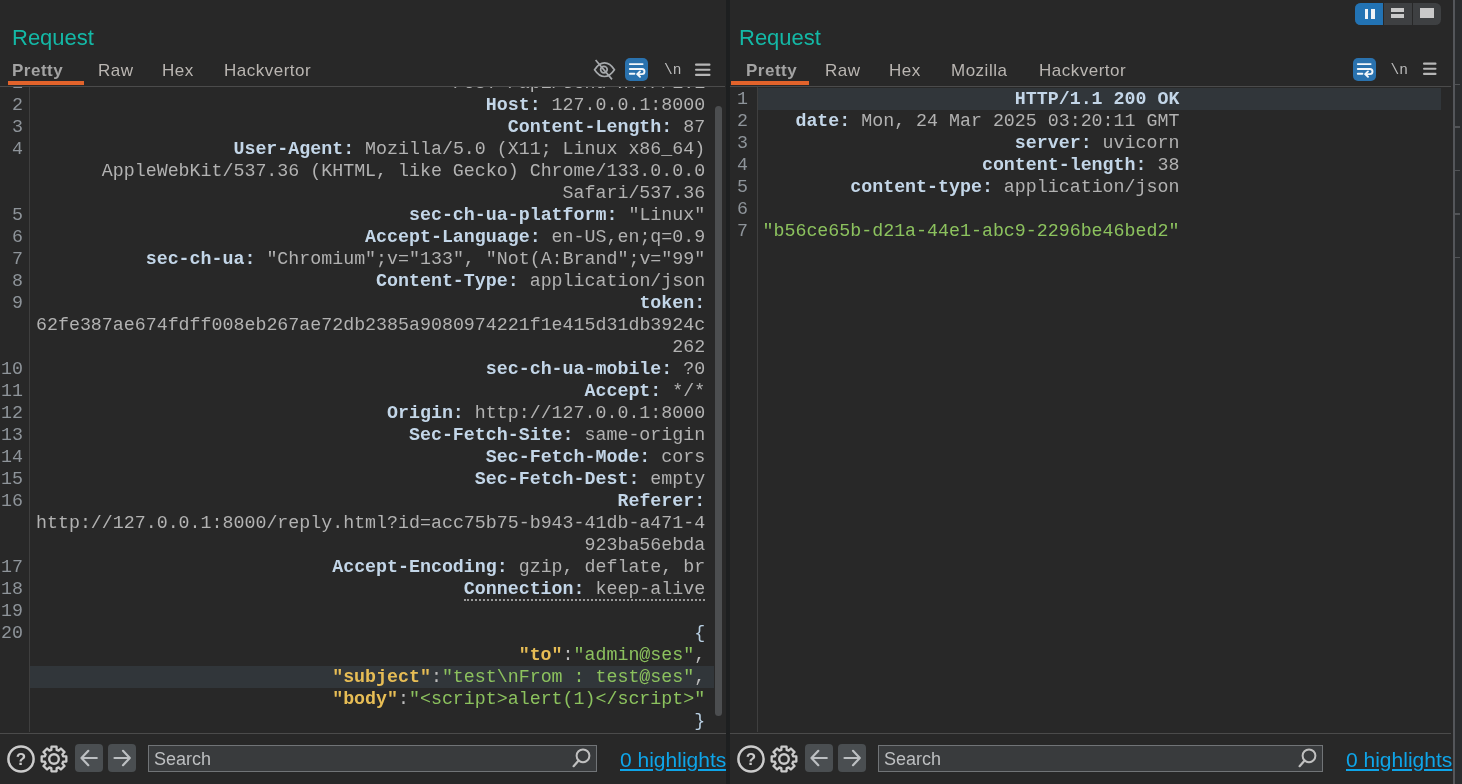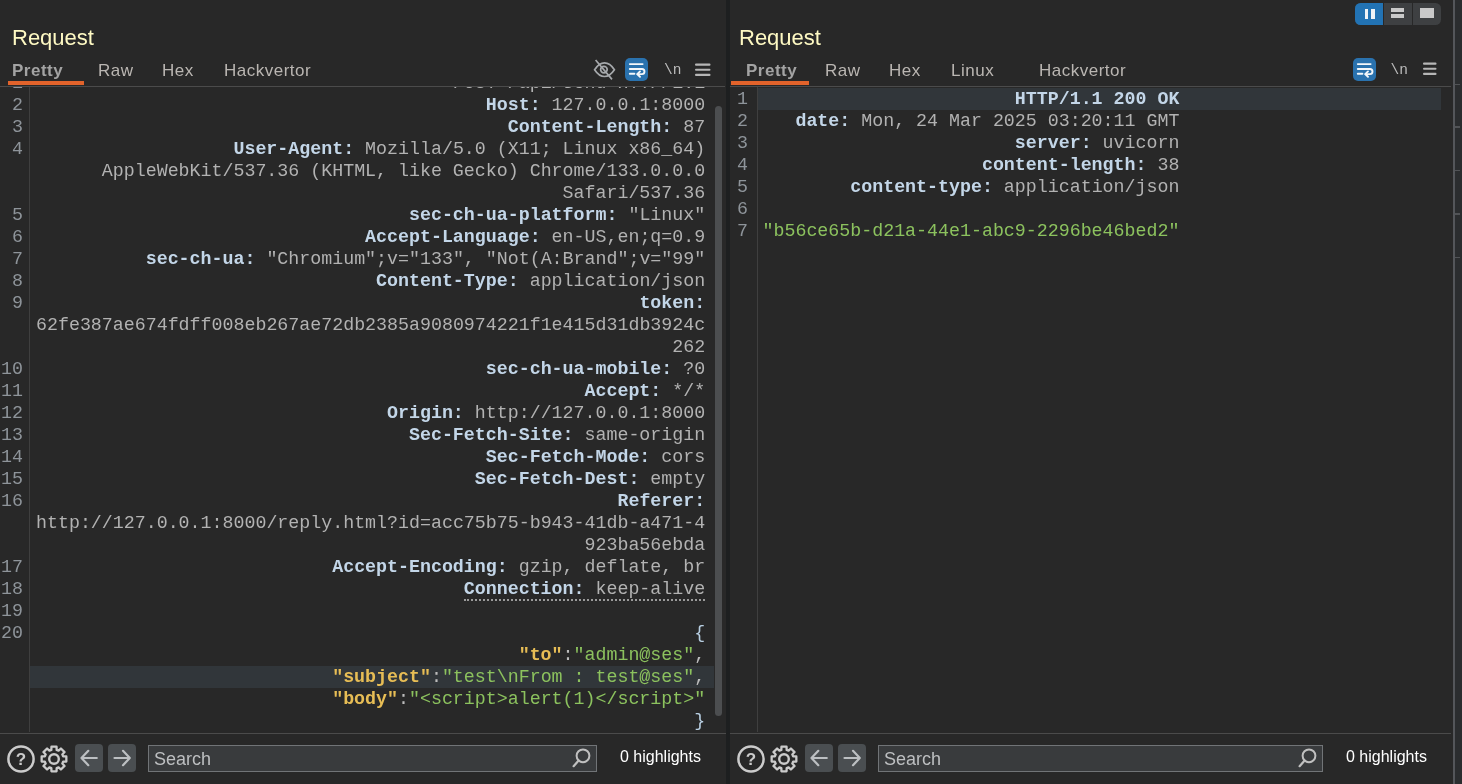--- a/index.html
+++ b/index.html
@@ -1,33 +1,33 @@
 <!DOCTYPE html>
 <html><head><meta charset="utf-8"><style>
 *{margin:0;padding:0;box-sizing:border-box;}
 html,body{width:1462px;height:784px;background:#282828;overflow:hidden;position:relative;
   font-family:"Liberation Sans",sans-serif;}
 .abs{position:absolute;}
-.title{font-size:22px;color:#fef9c3;line-height:22px;}
+.title{font-size:22px;color:#14b8a6;line-height:22px;}
 .tab{font-size:17px;color:#bab6b2;letter-spacing:0.5px;line-height:17px;}
 .tab.on{color:#a3a3a3;font-weight:bold;}
 .mono{font-family:"Liberation Mono",monospace;font-size:18.3px;line-height:22px;white-space:pre;text-align:right;}
 .num{color:#8e949a;text-align:right;}
 .n{color:#c3d6e8;font-weight:bold;}
 .v{color:#b2b2b2;}
 .g{color:#8cc25e;}
 .y{color:#e7bd55;font-weight:bold;}
 .b{color:#b8cfe2;}
 .p{color:#bcbcbc;}
 .u{border-bottom:2px dotted #9a9a9a;}
 .sep{background:#4b4b4b;height:1px;}
 .hl{background:#31363a;}
 .searchbox{border:1.3px solid #717477;height:27px;background:#393b3d;}
 .ph{font-size:18px;color:#bdbfc1;}
-.hi{font-size:16px;color:#ffffff;}
+.hi{font-size:21px;color:#0ea5e9;text-decoration:underline;}
 .btn{background:#4a4e51;border-radius:4px;width:28px;height:28px;}
 </style></head><body>
 
 <div class="abs title" style="left:12px;top:26.5px">Request</div>
 <div class="abs tab on" style="left:12px;top:62px">Pretty</div>
 <div class="abs tab" style="left:98px;top:62px">Raw</div>
 <div class="abs tab" style="left:162px;top:62px">Hex</div>
 <div class="abs tab" style="left:224px;top:62px">Hackvertor</div>
 <svg class="abs" style="left:593px;top:57px" width="23" height="25" viewBox="0 0 23 25">
 <g stroke="#a6a9ac" stroke-width="1.7" fill="none">
@@ -89,21 +89,21 @@
 <path d="M6.6 15.6 L1.6 21.2" stroke="#c0c0c0" stroke-width="2.2" stroke-linecap="round"></path>
   </svg>
 <div class="abs hi" style="left:620px;top:748px">0 highlights</div>
 
 <div class="abs" style="left:725.5px;top:0px;width:4px;height:784px;background:#1d1f20"></div>
 
 <div class="abs title" style="left:739px;top:26.5px">Request</div>
 <div class="abs tab on" style="left:746px;top:62px">Pretty</div>
 <div class="abs tab" style="left:825px;top:62px">Raw</div>
 <div class="abs tab" style="left:889px;top:62px">Hex</div>
-<div class="abs tab" style="left:951px;top:62px">Linux</div>
+<div class="abs tab" style="left:951px;top:62px">Mozilla</div>
 <div class="abs tab" style="left:1039px;top:62px">Hackvertor</div>
 <svg class="abs" style="left:1352.5px;top:57.5px" width="23" height="23" viewBox="0 0 23 23">
 <rect x="0" y="0" width="23" height="23" rx="5" fill="#2a72ae"></rect>
 <g stroke="#f4f7fa" stroke-width="1.9" fill="none" stroke-linecap="round" stroke-linejoin="round">
 <path d="M4.8 6.1 H17.6"></path>
 <path d="M4.8 11 H17 C20.3 11 20.3 16.1 17 16.1 H12.6"></path>
 <path d="M15 13.4 L12.2 16.1 L15 18.8"></path>
 <path d="M4.8 15.8 H9.4"></path>
 </g>
   </svg>

